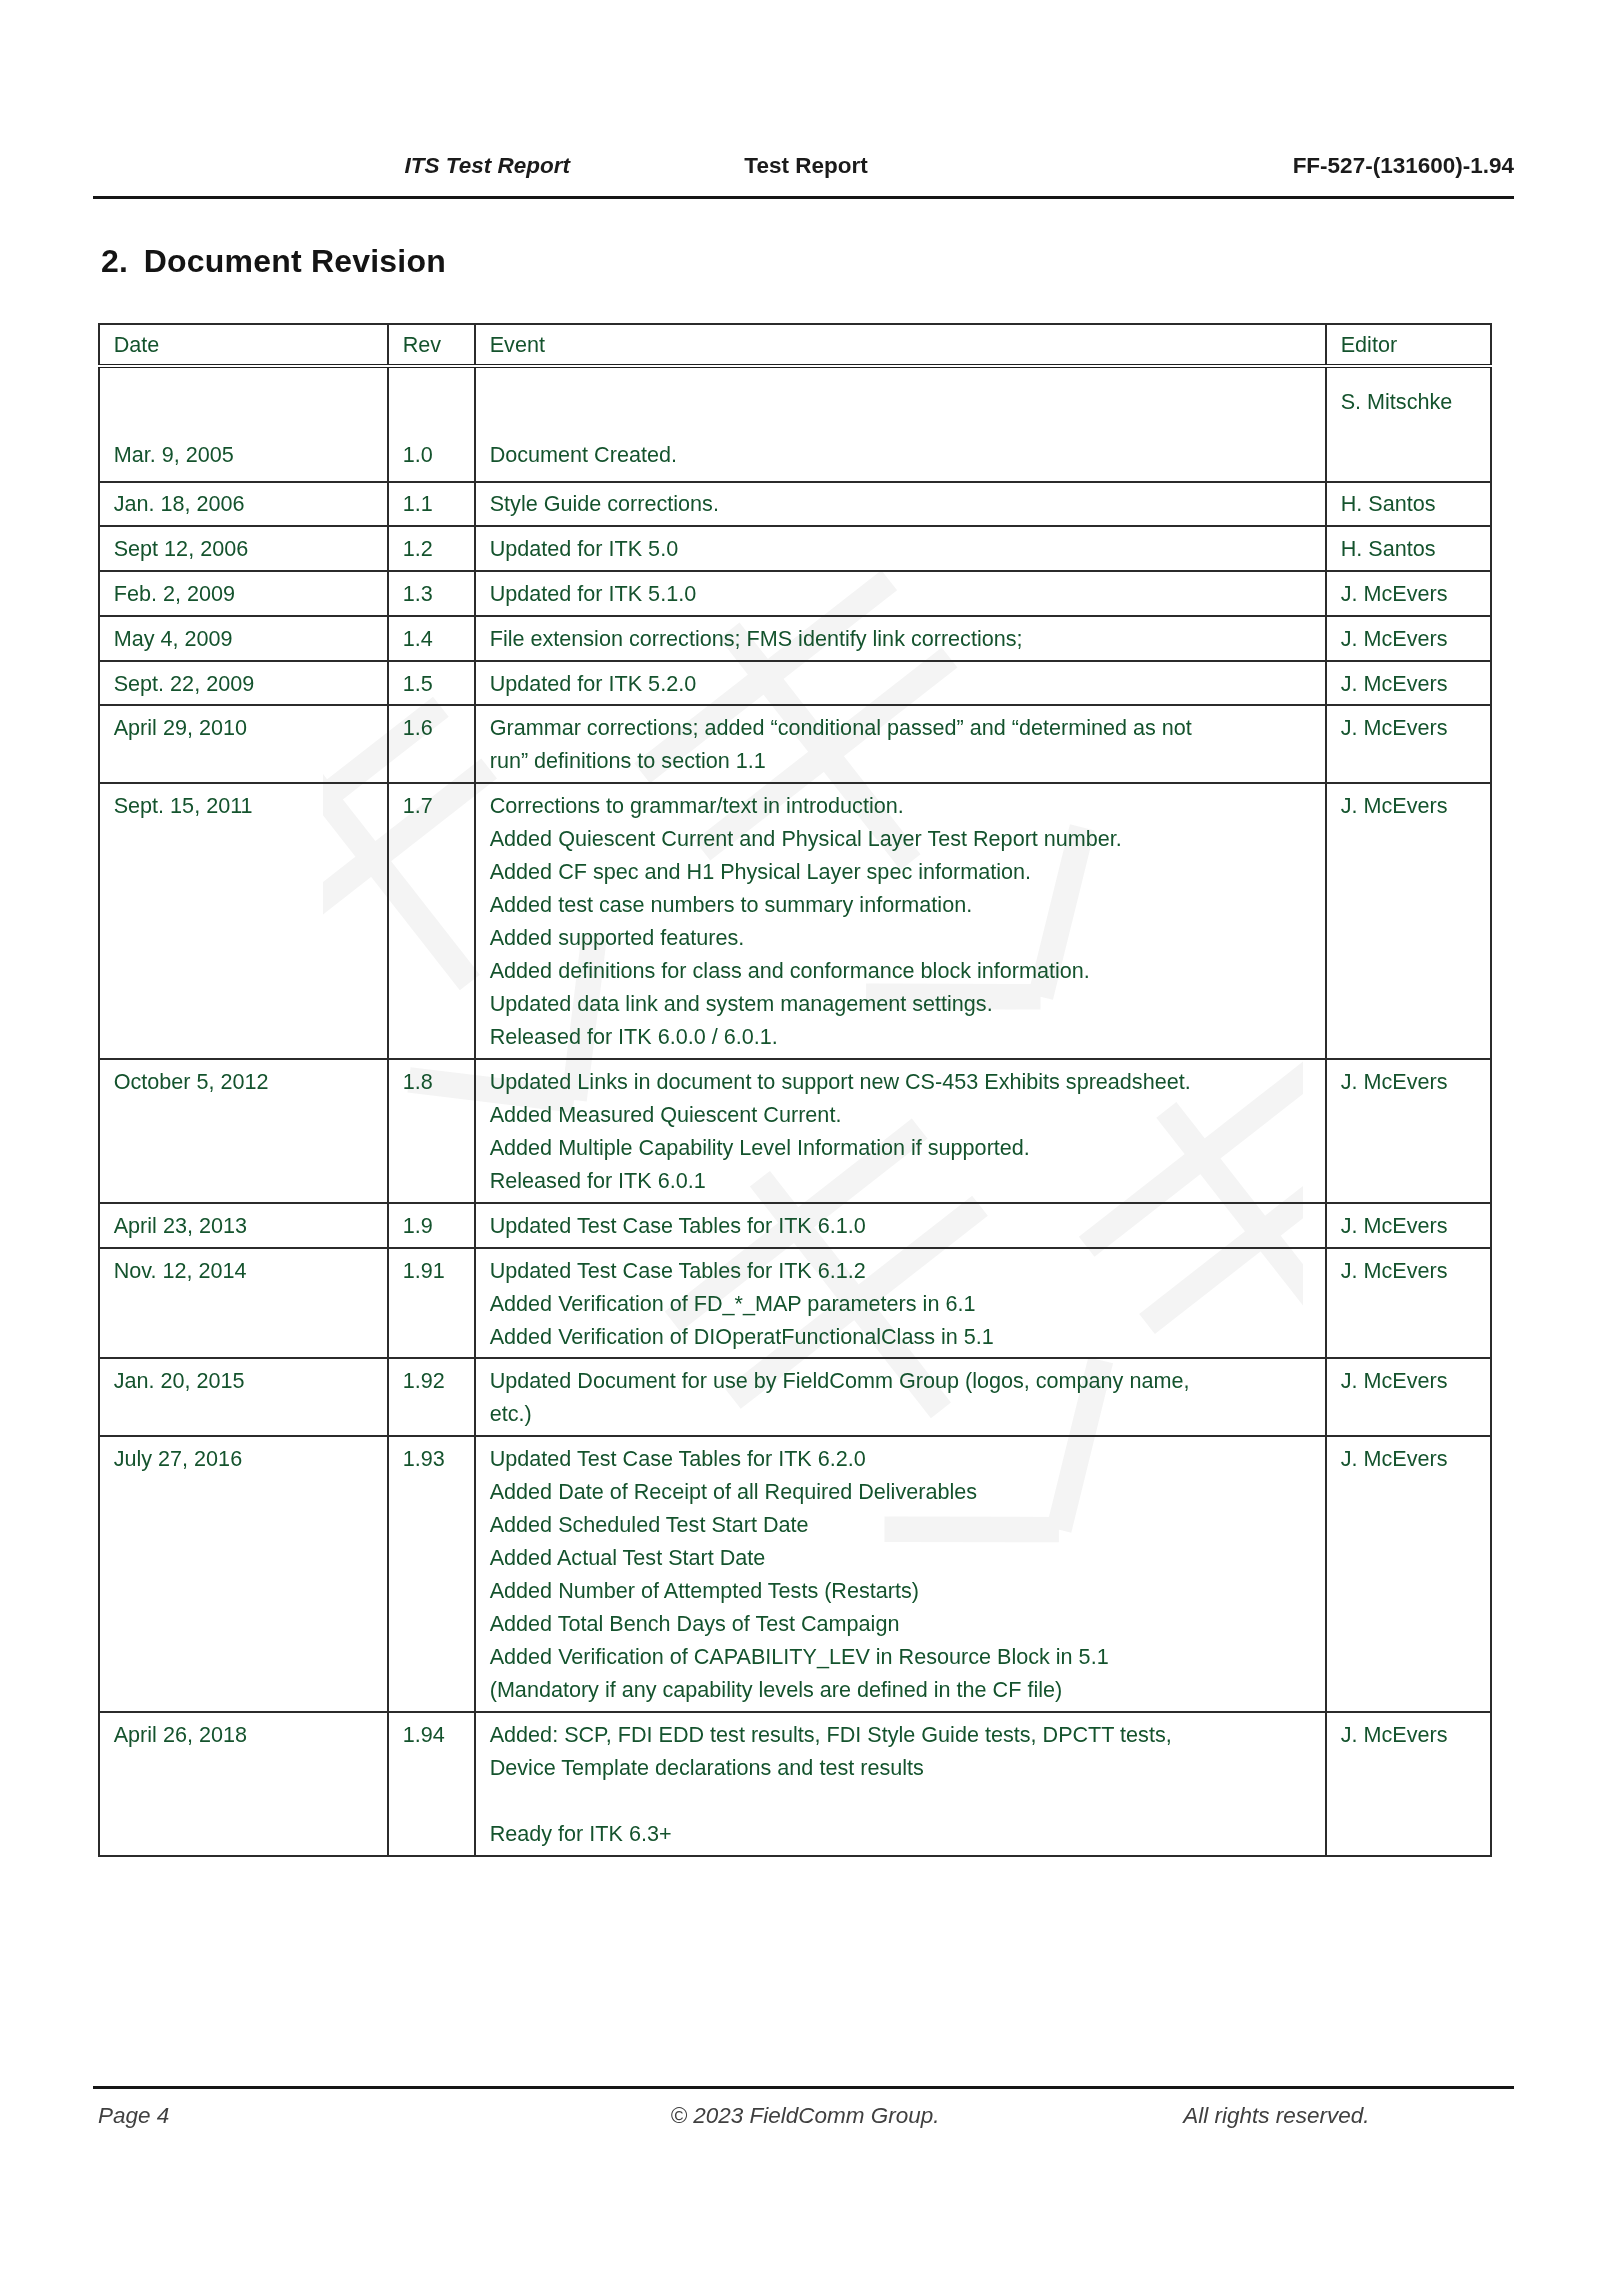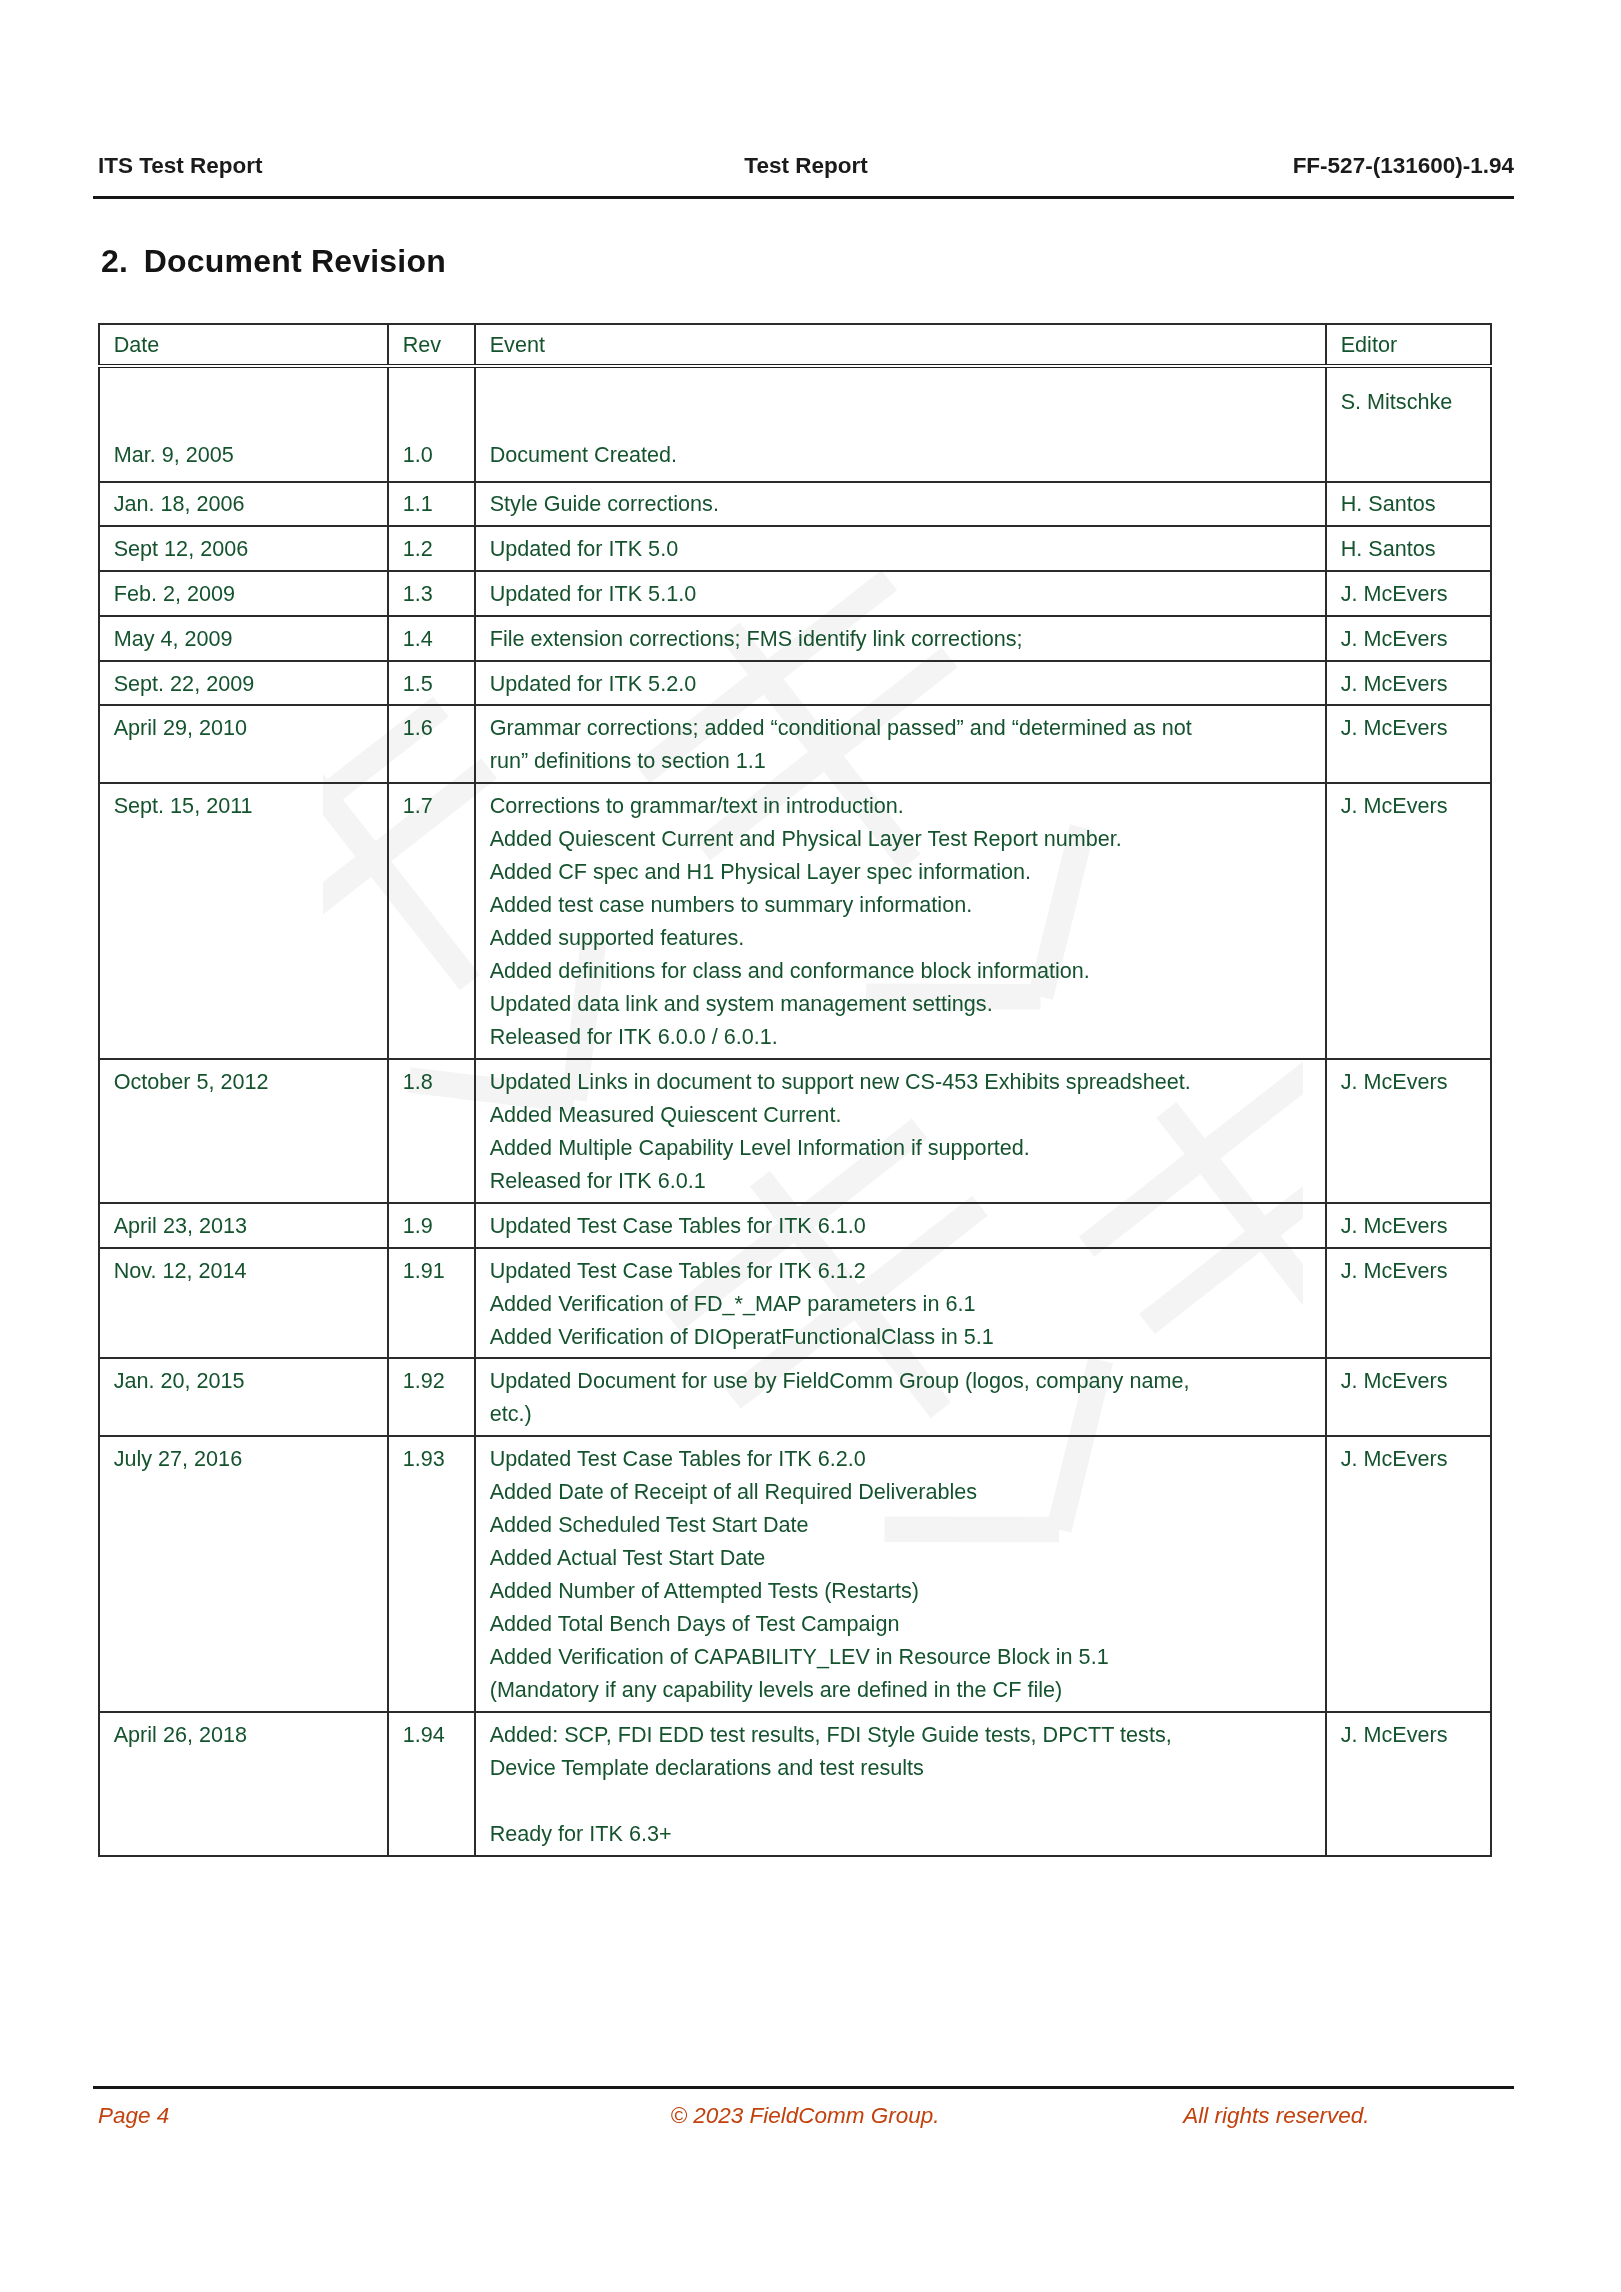--- a/index.html
+++ b/index.html
@@ -10,21 +10,21 @@
     font-family:"Liberation Sans","DejaVu Sans",sans-serif;
     color:#1b1b1b;
     overflow:hidden;
   }
   
   .doc-header{
     position:absolute;top:153px;left:98px;width:1416px;
     display:flex;align-items:baseline;
     font-weight:bold;font-size:22.5px;
   }
-  .doc-header .h-left{flex:1;text-align:left;}
+  .doc-header .h-left{flex:1;text-align:right;font-style:italic;}
   .doc-header .h-center{flex:1;text-align:center;}
   .doc-header .h-right{flex:1;text-align:right;white-space:nowrap;}
   .header-rule{position:absolute;top:196px;left:93px;width:1421px;height:2.9px;background:#161616;}
   
   .section-title{
     position:absolute;top:243px;left:101px;margin:0;
     font-size:32px;font-weight:bold;color:#141414;
     display:flex;gap:15.7px;letter-spacing:0.2px;
   }
   
@@ -53,21 +53,21 @@
   col.c-editor{width:165px;}
   .evt-line{line-height:33px;min-height:33px;}
   td.date-cell,td.rev-cell,td.editor-cell{line-height:33px;white-space:nowrap;}
   tr.first-row td{height:86px;vertical-align:bottom;padding-bottom:9.8px;}
   tr.first-row td.editor-cell{vertical-align:top;padding-top:17px;}
   
   .footer-rule{position:absolute;top:2086px;left:93px;width:1421px;height:2.9px;background:#161616;}
   .doc-footer{
     position:absolute;top:2103px;left:98px;width:1414px;
     display:flex;align-items:baseline;
-    font-style:italic;font-size:22.5px;color:#c2410c;
+    font-style:italic;font-size:22.5px;color:#404040;
   }
   .doc-footer .f-left{flex:1;text-align:left;}
   .doc-footer .f-center{flex:1;text-align:center;white-space:nowrap;}
   .doc-footer .f-right{flex:1;text-align:center;white-space:nowrap;}
 </style>
 </head>
 <body>
 
 <div class="page">
 

